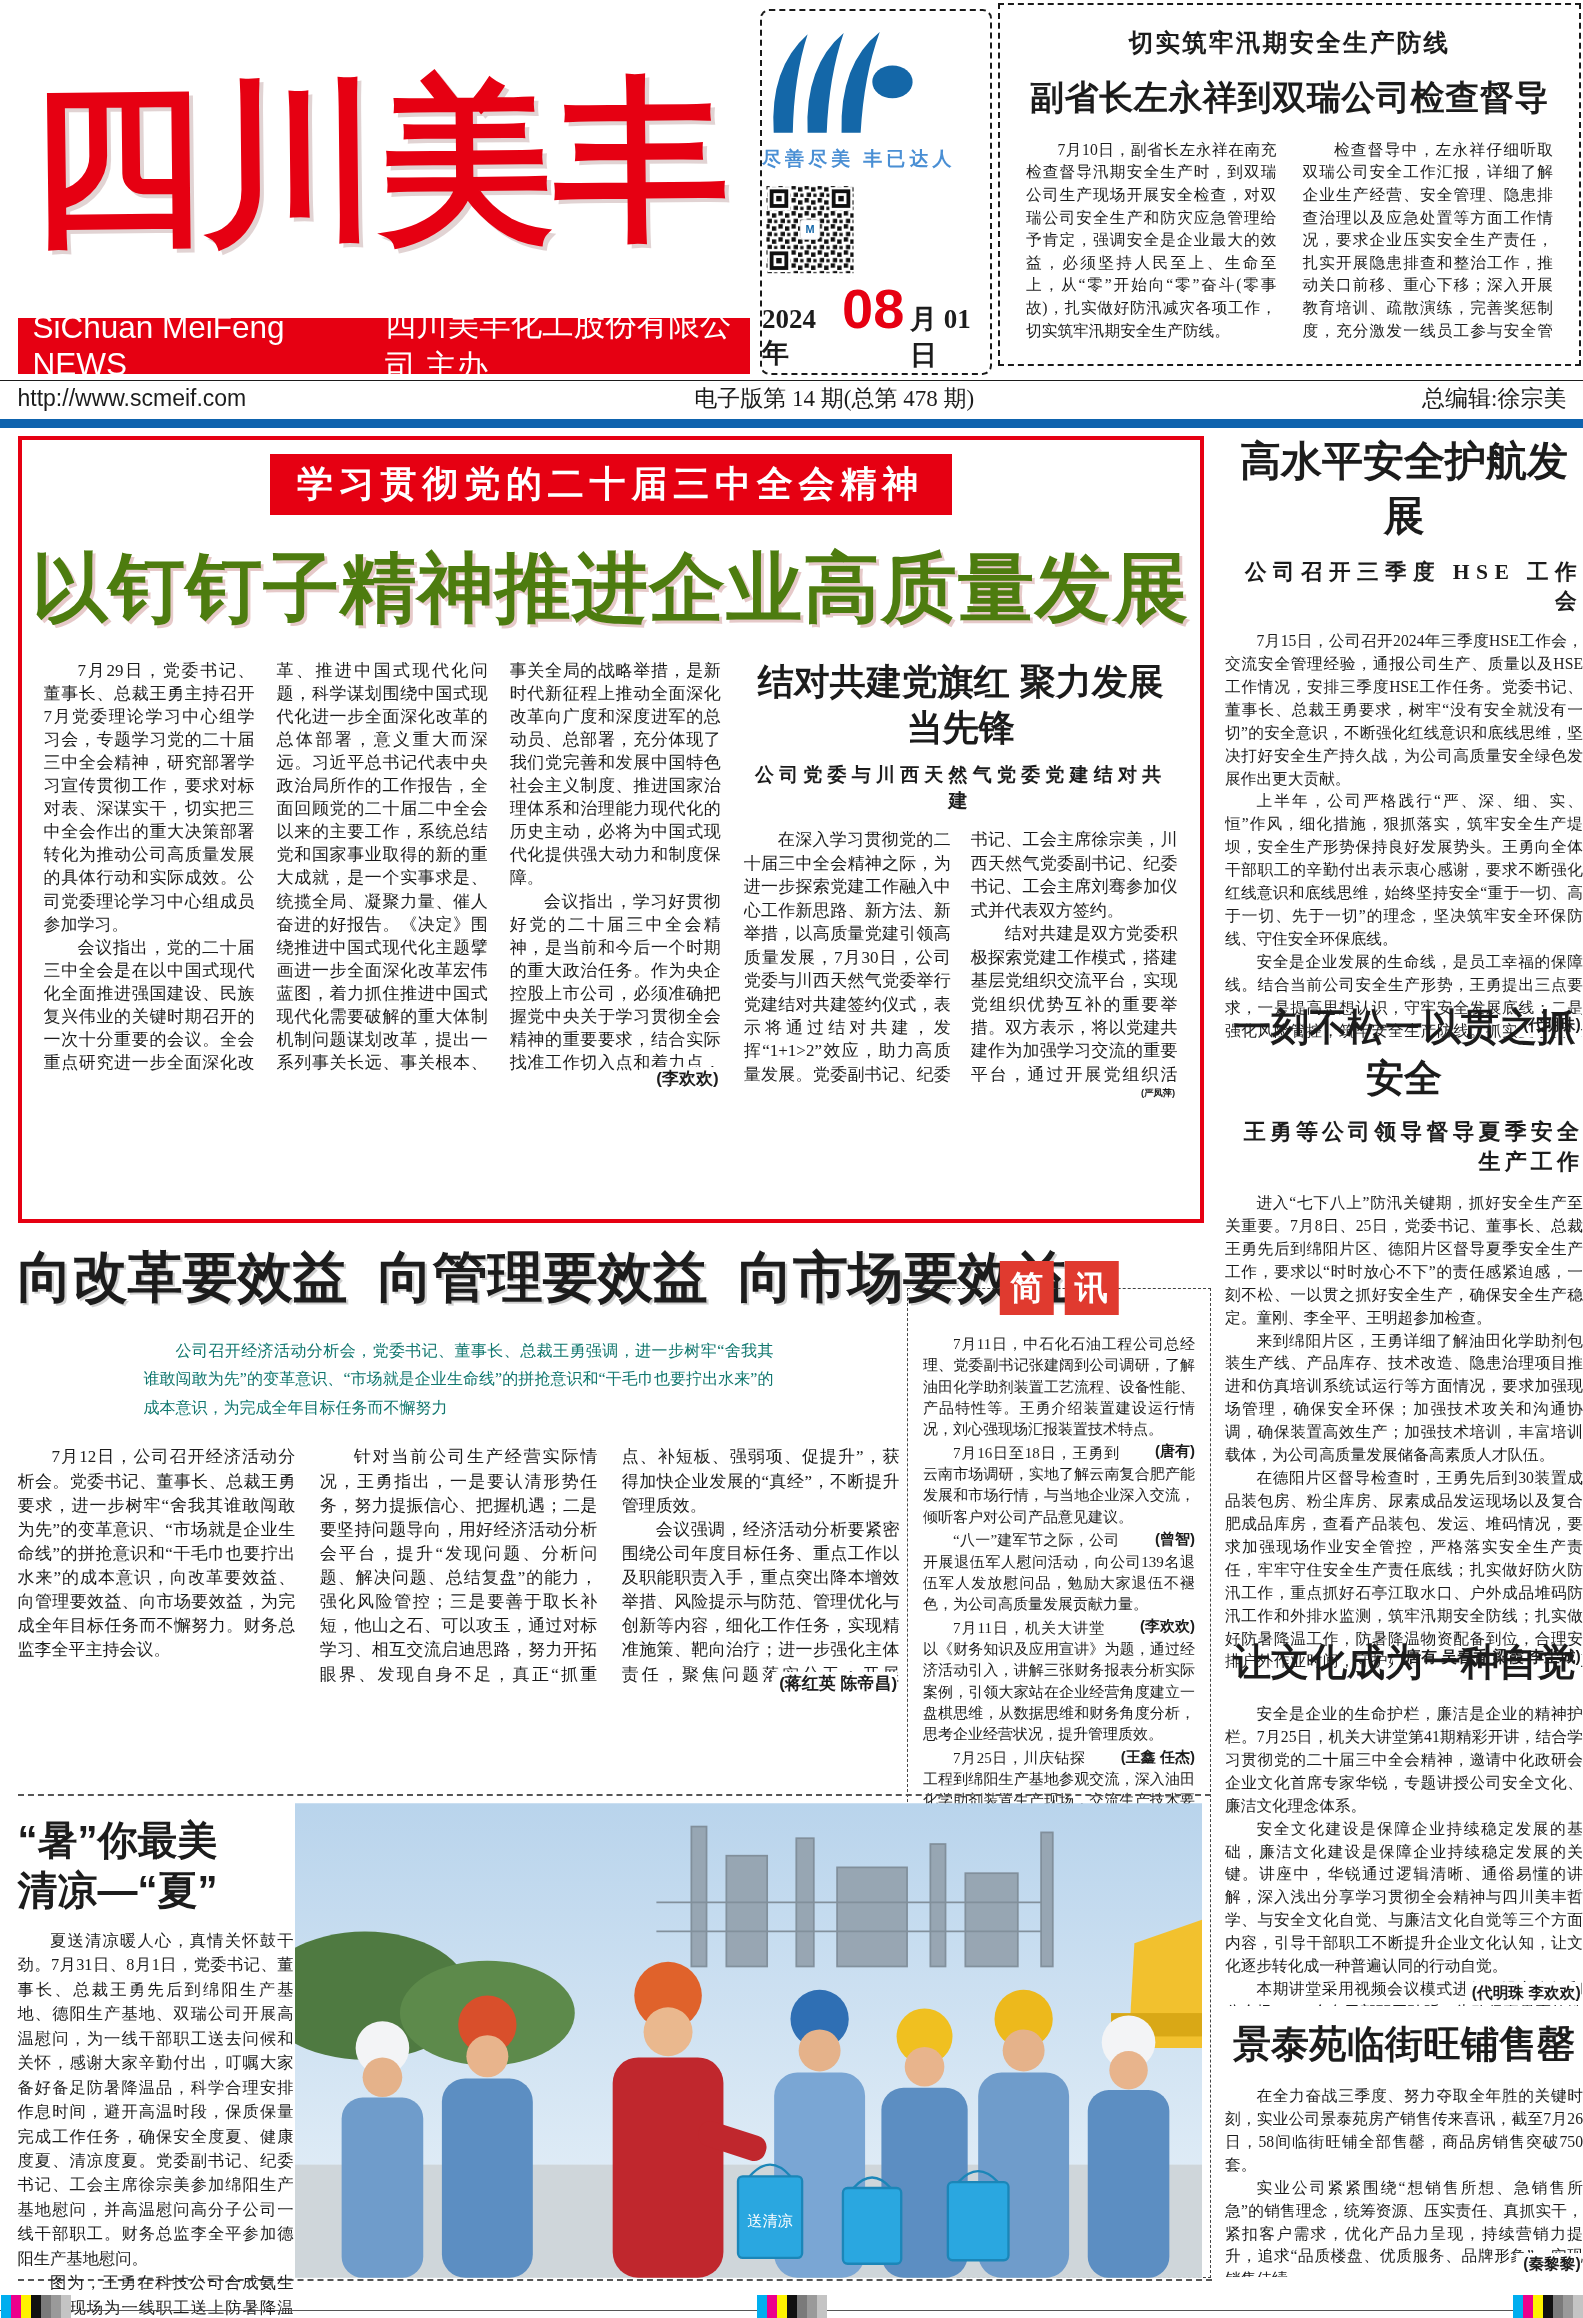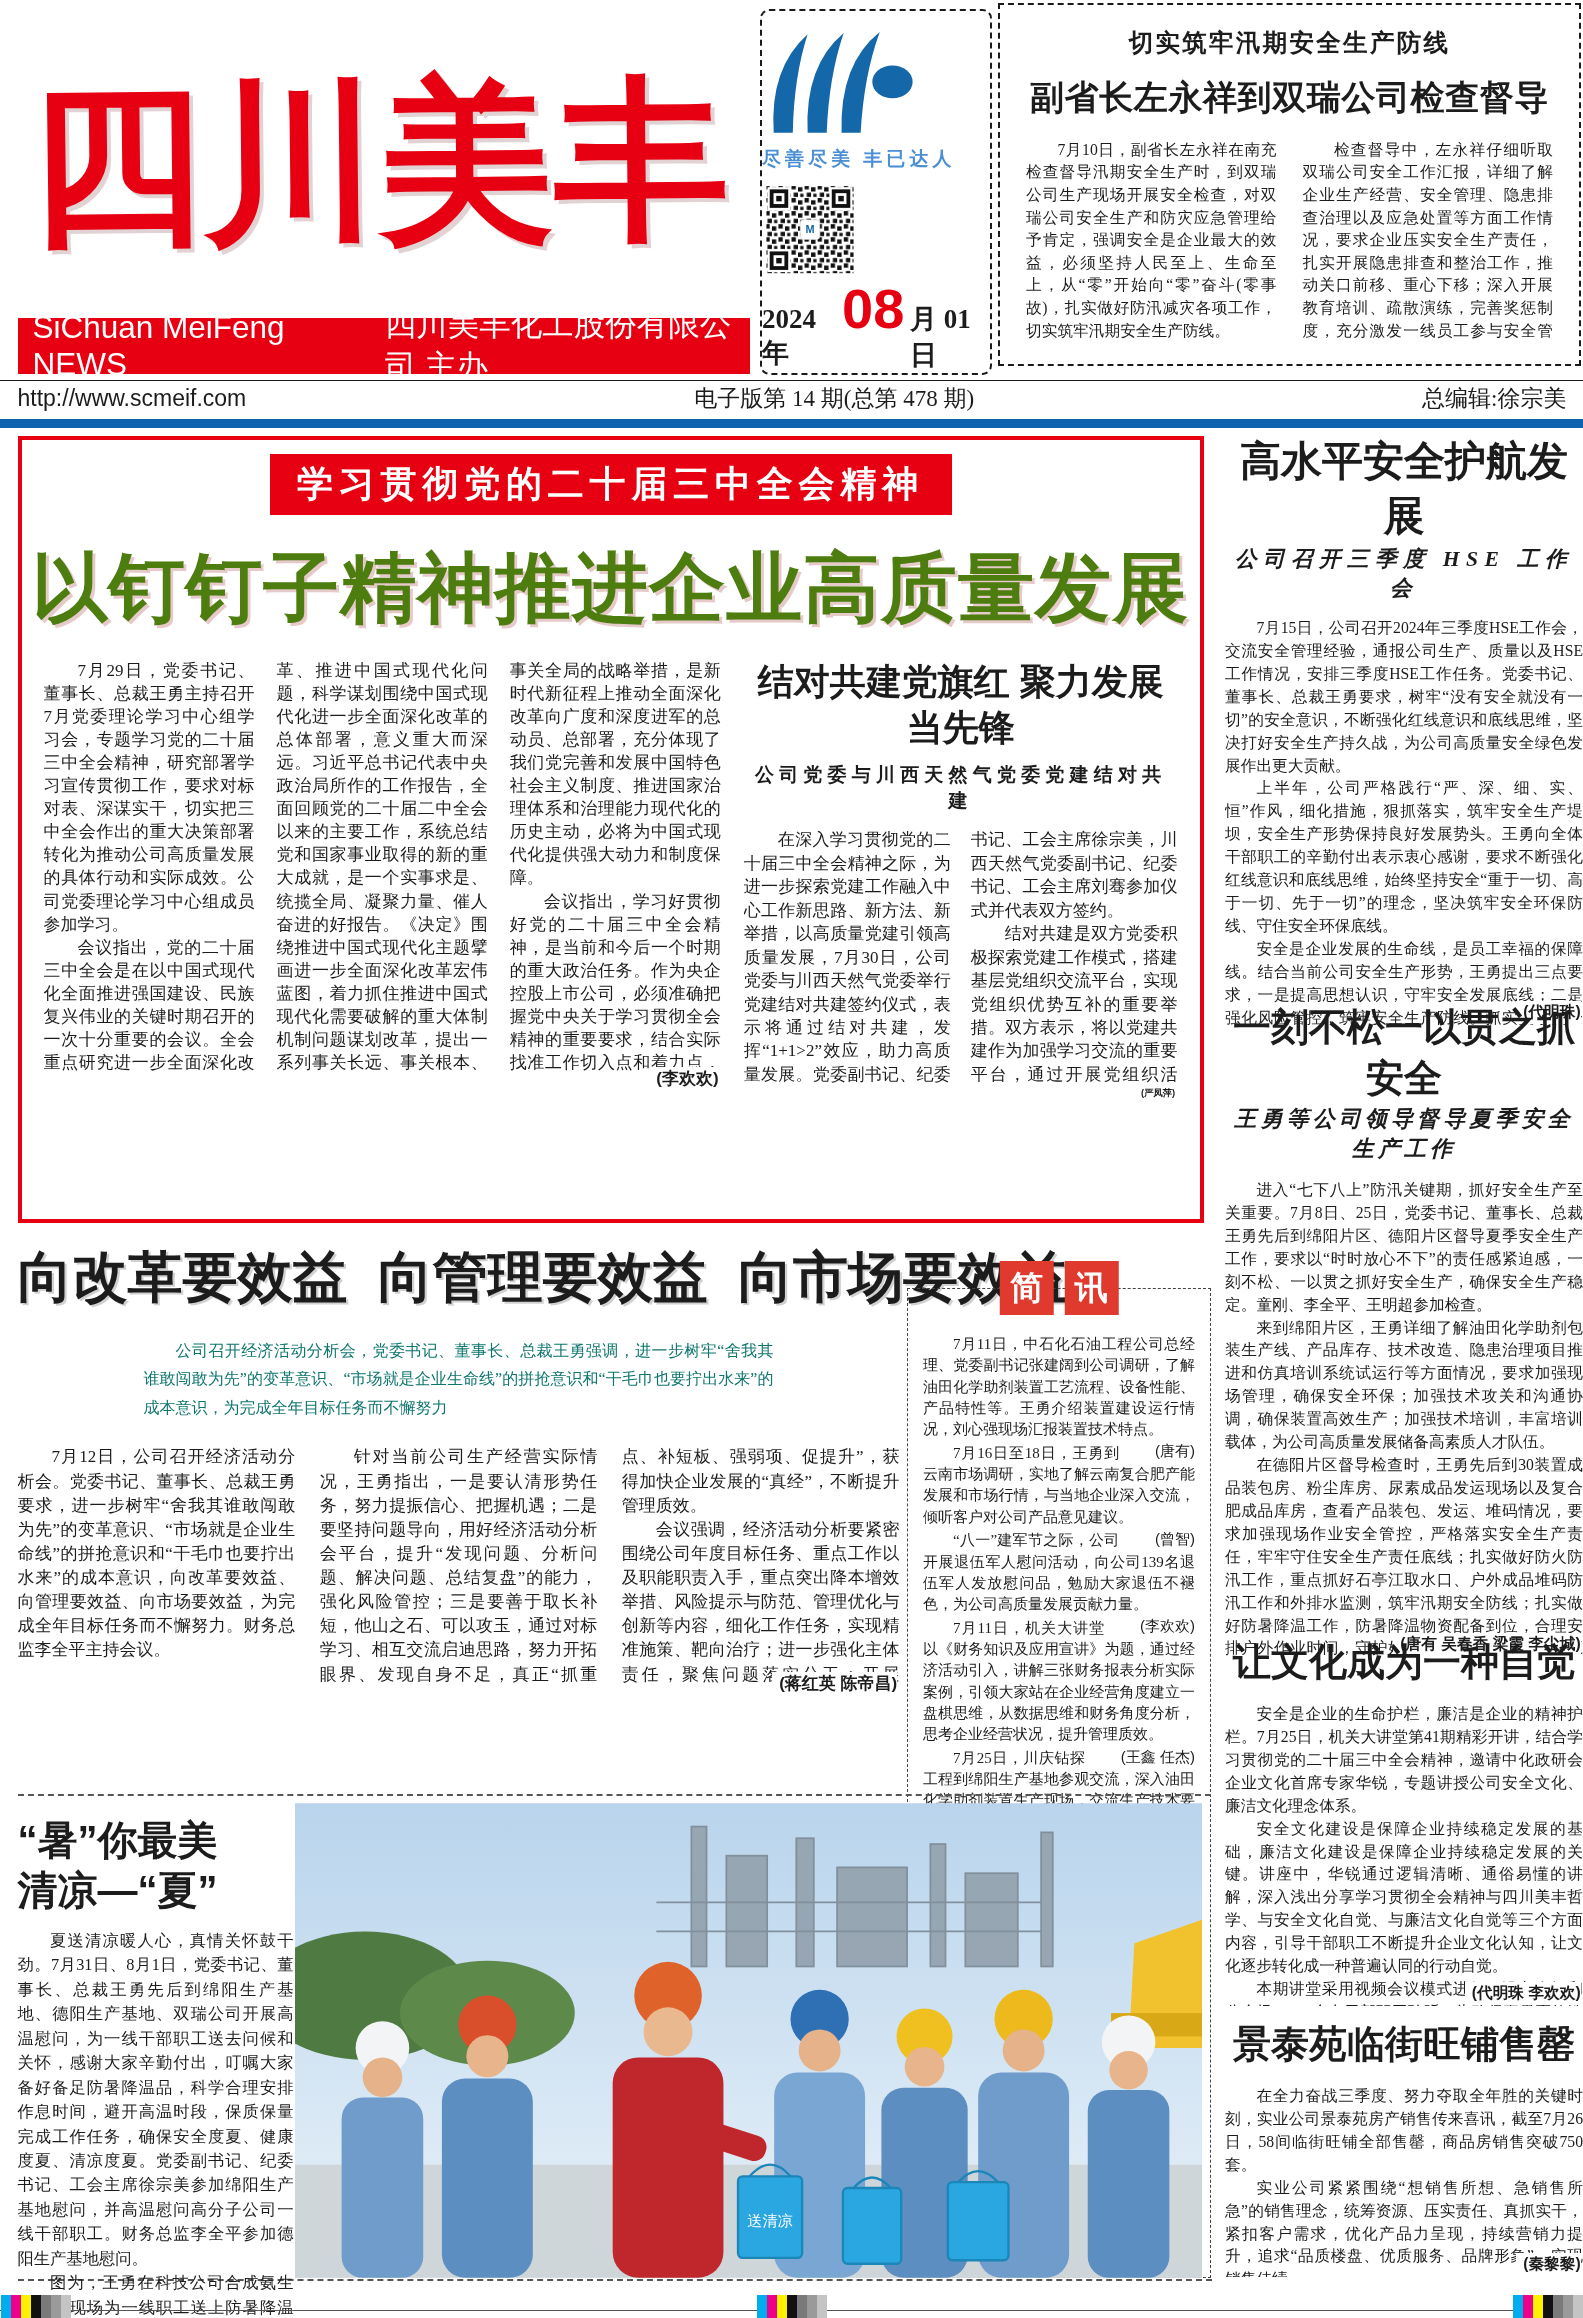--- a/index.html
+++ b/index.html
@@ -80,35 +80,35 @@
 
   
   .briefs-box{position:absolute;left:907px;top:1288px;width:304px;height:990px;box-sizing:border-box;
     border:1.7px dashed #444;}
   .briefs-labels{position:absolute;top:-28px;left:50%;transform:translateX(-50%);display:flex;gap:10.5px;}
   .briefs-labels .tag{width:54px;height:54px;background:#e03a2f;color:#fff;font-size:33px;font-weight:700;
     display:flex;align-items:center;justify-content:center;font-family:"Liberation Sans",sans-serif;}
   .briefs-list{padding:45px 15px 11.7px;font-size:15px;line-height:1.42;text-align:justify;
     height:910px;overflow:hidden;box-sizing:border-box;}
   .briefs-list p{margin:0 0 2.3px;text-indent:2em;}
-  .b-author{float:right;font-weight:400;font-family:"Liberation Sans",sans-serif;margin-left:5.8px;}
+  .b-author{float:right;font-weight:700;font-family:"Liberation Sans",sans-serif;margin-left:5.8px;}
 
   
   .dash-sep{position:absolute;border-top:2.3px dashed #555;}
   .photo-text{position:absolute;left:17.5px;top:1815px;width:276px;}
   .photo-title{font-size:40px;font-weight:900;line-height:1.25;font-family:"Liberation Sans",sans-serif;
     white-space:nowrap;}
   .photo-body{margin-top:14px;font-size:16.3px;line-height:1.5;text-align:justify;}
   .photo-body p{margin:0;text-indent:2em;}
   .photo-frame{position:absolute;left:295px;top:1803px;width:907px;height:475px;overflow:hidden;}
 
   
   .side-art{position:absolute;left:1225px;width:358px;}
   .side-title{text-align:center;font-weight:900;font-family:"Liberation Sans",sans-serif;}
-  .side-sub{text-align:center;font-weight:600;font-style:italic;}
+  .side-sub{margin-top:13px;text-align:right;font-weight:600;}
   .side-body{margin-top:15px;font-size:15.7px;line-height:1.46;text-align:justify;overflow:hidden;}
   .side-body p{margin:0;text-indent:2em;}
 
   
   .reg-line{position:absolute;left:0;top:2310px;width:1584px;border-top:1.7px solid #555;}
   .regbar{position:absolute;top:2295px;display:flex;}
   .regbar i{display:block;width:10px;height:31.5px;}
 </style>
 </head>
 <body>

